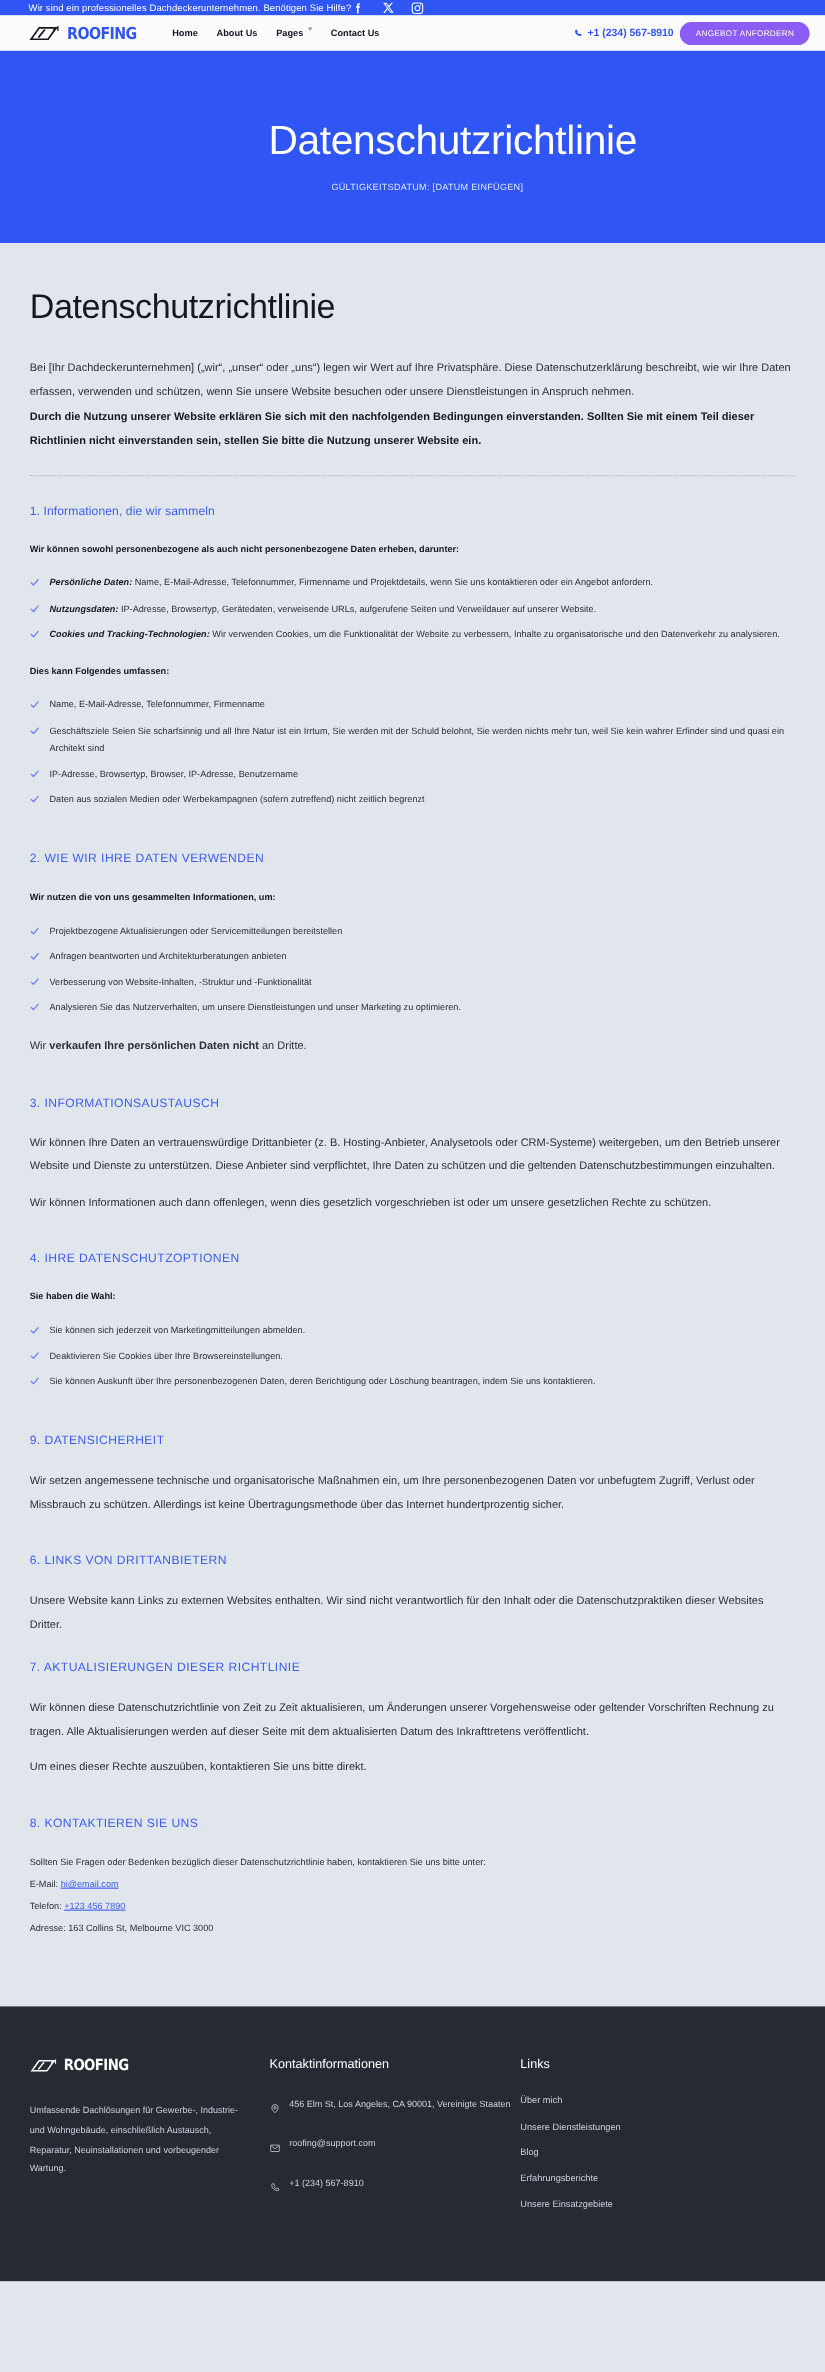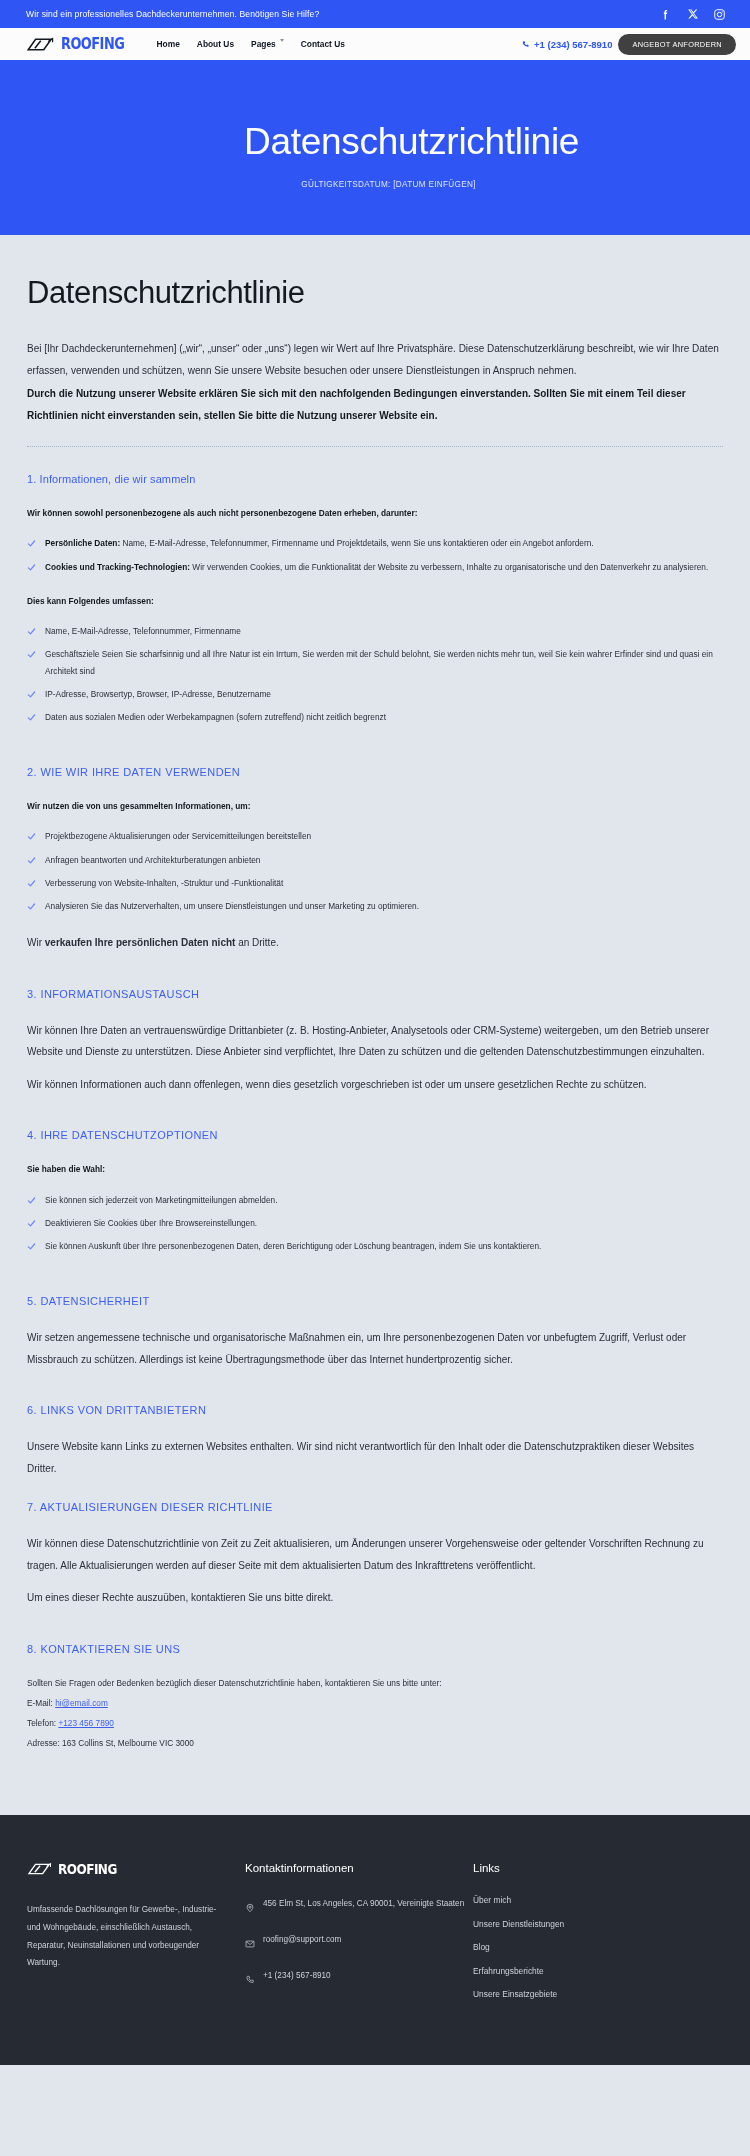--- a/index.html
+++ b/index.html
@@ -6,24 +6,24 @@
   html, body {
     width: 750px;
     font-family: "Liberation Sans", sans-serif;
     background: #e1e5ec;
   }
   body { width: 750px; overflow-x: hidden; }
 
   
   .topbar {
     background: #2f55f5;
-    height: 28px;
+    height: 14px;
     display: flex;
     align-items: center;
-    justify-content: space-between;
+    justify-content: flex-start;
     padding: 0 24px 0 26px;
   }
   .topbar-text {
     color: #ffffff;
     font-size: 8.6px;
     letter-spacing: 0.1px;
     white-space: nowrap;
   }
   .social-group { display: flex; align-items: center; gap: 14px; }
   .social-ico {
@@ -87,21 +87,21 @@
   }
   .phone-link {
     display: flex; align-items: center; gap: 4px;
     font-size: 9.5px; font-weight: 700; color: #2f55f5;
     white-space: nowrap;
     position: relative;
     left: -6px;
   }
   .phone-ico { width: 9px; height: 9px; display:block; }
   .cta-btn {
-    background: #404040;
+    background: #8b5cf6;
     color: #ffffff;
     border: none;
     border-radius: 14px;
     font-size: 7.4px;
     font-weight: 400;
     letter-spacing: 0.3px;
     padding: 0 14px;
     height: 21px;
     display: flex;
     align-items: center;
@@ -194,21 +194,21 @@
     color: #2a2f3a;
     margin-bottom: 7px;
   }
   .check-ico {
     flex: 0 0 auto;
     width: 9px; height: 9px;
     margin-top: 4px;
   }
   .check-ico svg { display: block; }
   ul.check-list li .li-text { flex: 1; }
-  ul.check-list li .li-text b { color: #14181f; font-weight: 700; }
+  ul.check-list li .li-text b { color: #14181f; font-weight: 700; font-style: italic; }
 
   .contact-line {
     font-size: 8.3px;
     line-height: 1.95;
     color: #2a2f3a;
     margin-bottom: 4px;
   }
   .contact-line a {
     color: #3d5ff0;
     text-decoration: underline;
@@ -360,20 +360,28 @@
             </svg>
           </span>
         <span class="li-text"><b>Persönliche Daten:</b><span> Name, E-Mail-Adresse, Telefonnummer, Firmenname und Projektdetails, wenn Sie uns kontaktieren oder ein Angebot anfordern.</span></span>
       </li>
       <li>
         <span class="check-ico">
             <svg viewBox="0 0 16 16" fill="none" stroke="#6e86f7" stroke-width="2.2" stroke-linecap="round" stroke-linejoin="round">
               <path d="M2.5 8.6 L6.2 12.2 L13.5 3.6"></path>
             </svg>
           </span>
+        <span class="li-text"><b>Nutzungsdaten:</b><span> IP-Adresse, Browsertyp, Gerätedaten, verweisende URLs, aufgerufene Seiten und Verweildauer auf unserer Website.</span></span>
+      </li>
+      <li>
+        <span class="check-ico">
+            <svg viewBox="0 0 16 16" fill="none" stroke="#6e86f7" stroke-width="2.2" stroke-linecap="round" stroke-linejoin="round">
+              <path d="M2.5 8.6 L6.2 12.2 L13.5 3.6"></path>
+            </svg>
+          </span>
         <span class="li-text"><b>Cookies und Tracking-Technologien:</b><span> Wir verwenden Cookies, um die Funktionalität der Website zu verbessern, Inhalte zu organisatorische und den Datenverkehr zu analysieren.</span></span>
       </li>
     </ul>
     <div class="gap-sm"></div>
     <p class="lead">Dies kann Folgendes umfassen:</p>
     <ul class="check-list">
       <li>
         <span class="check-ico">
             <svg viewBox="0 0 16 16" fill="none" stroke="#6e86f7" stroke-width="2.2" stroke-linecap="round" stroke-linejoin="round">
               <path d="M2.5 8.6 L6.2 12.2 L13.5 3.6"></path>
@@ -489,21 +497,21 @@
             </svg>
           </span>
         <span class="li-text">Sie können Auskunft über Ihre personenbezogenen Daten, deren Berichtigung oder Löschung beantragen, indem Sie uns kontaktieren.</span>
       </li>
     </ul>
   </section>
 
   <div class="gap-lg"></div>
 
   <section>
-    <h2 class="section-h caps">5. DATENSICHERHEIT</h2>
+    <h2 class="section-h caps">9. DATENSICHERHEIT</h2>
     <p class="para">Wir setzen angemessene technische und organisatorische Maßnahmen ein, um Ihre personenbezogenen Daten vor unbefugtem Zugriff, Verlust oder Missbrauch zu schützen. Allerdings ist keine Übertragungsmethode über das Internet hundertprozentig sicher.</p>
   </section>
 
   <div class="gap-lg"></div>
 
   <section>
     <h2 class="section-h caps">6. LINKS VON DRITTANBIETERN</h2>
     <p class="para">Unsere Website kann Links zu externen Websites enthalten. Wir sind nicht verantwortlich für den Inhalt oder die Datenschutzpraktiken dieser Websites Dritter.</p>
   </section>
 

